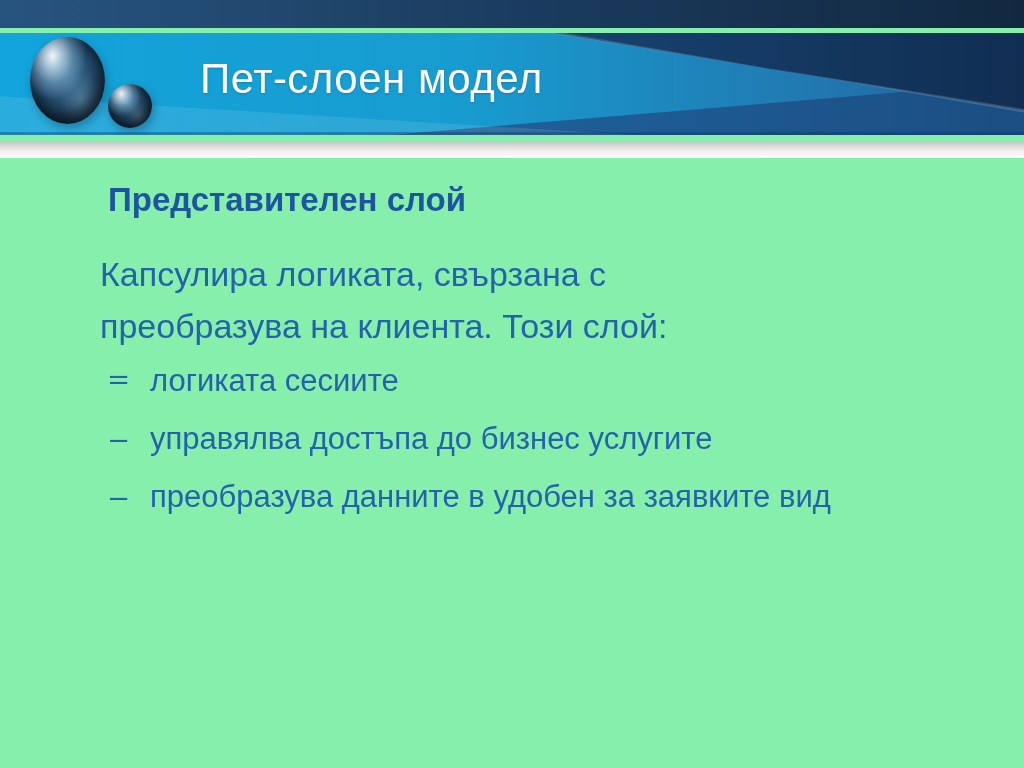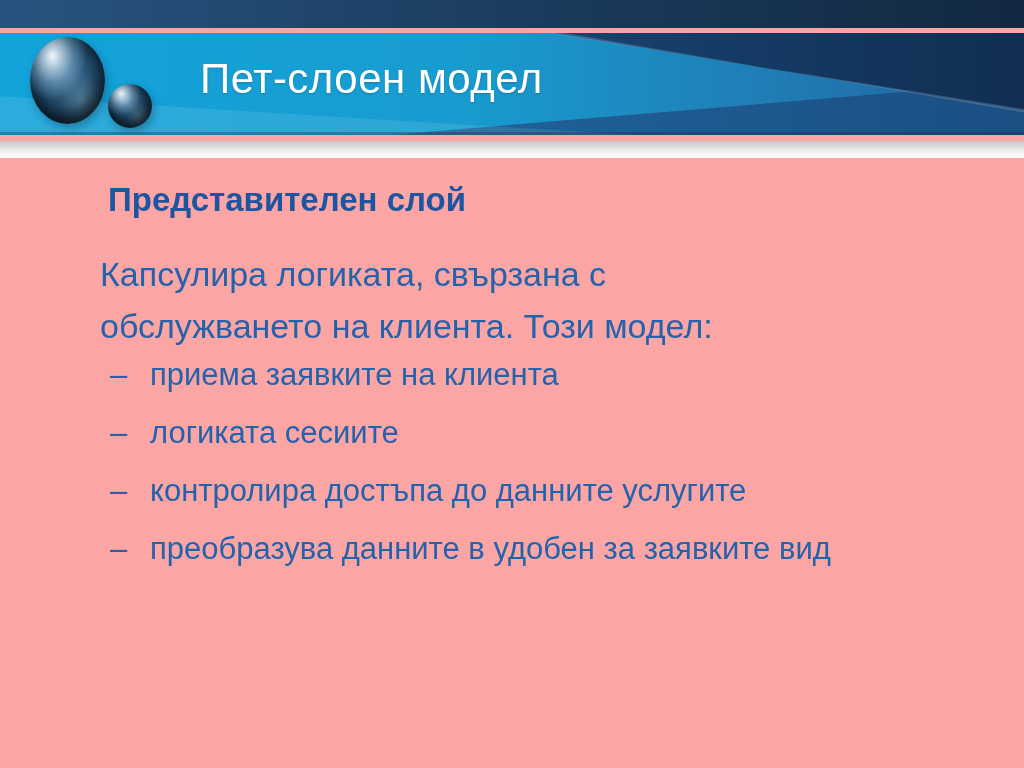--- a/index.html
+++ b/index.html
@@ -5,21 +5,21 @@
   html, body {
     margin: 0; padding: 0;
     width: 1024px; height: 768px;
     background: #ffffff;
     font-family: "Liberation Sans", sans-serif;
     overflow: hidden;
   }
   .slide {
     position: relative;
     width: 1024px; height: 768px;
-    background: #fca5a5;
+    background: #86efac;
   }
 
   
   .top-strip {
     position: absolute; left: 0; top: 0;
     width: 1024px; height: 28px;
     background: linear-gradient(to right, #27547F 0%, #1A3A5C 55%, #122840 100%);
   }
   .band {
     position: absolute; left: 0; top: 33px;
@@ -133,34 +133,33 @@
 
       <h1 class="title">Пет-слоен модел</h1>
     </div>
 
     <div class="shadow-strip"></div>
   </header>
 
   <main>
     <h2 class="body-heading">Представителен слой</h2>
 
-    <p class="body-paragraph"><span>Капсулира логиката, свързана с</span><br><span>обслужването на клиента. Този модел:</span></p>
+    <p class="body-paragraph"><span>Капсулира логиката, свързана с</span><br><span>преобразува на клиента. Този слой:</span></p>
 
     <ul class="bullet-list">
       <li>
         <span class="dash">–</span>
-        <span>приема заявките на клиента</span>
       </li>
       <li>
         <span class="dash">–</span>
         <span>логиката сесиите</span>
       </li>
       <li>
         <span class="dash">–</span>
-        <span>контролира достъпа до данните услугите</span>
+        <span>управялва достъпа до бизнес услугите</span>
       </li>
       <li>
         <span class="dash">–</span>
         <span>преобразува данните в удобен за заявките вид</span>
       </li>
     </ul>
   </main>
 
 </div>
 

